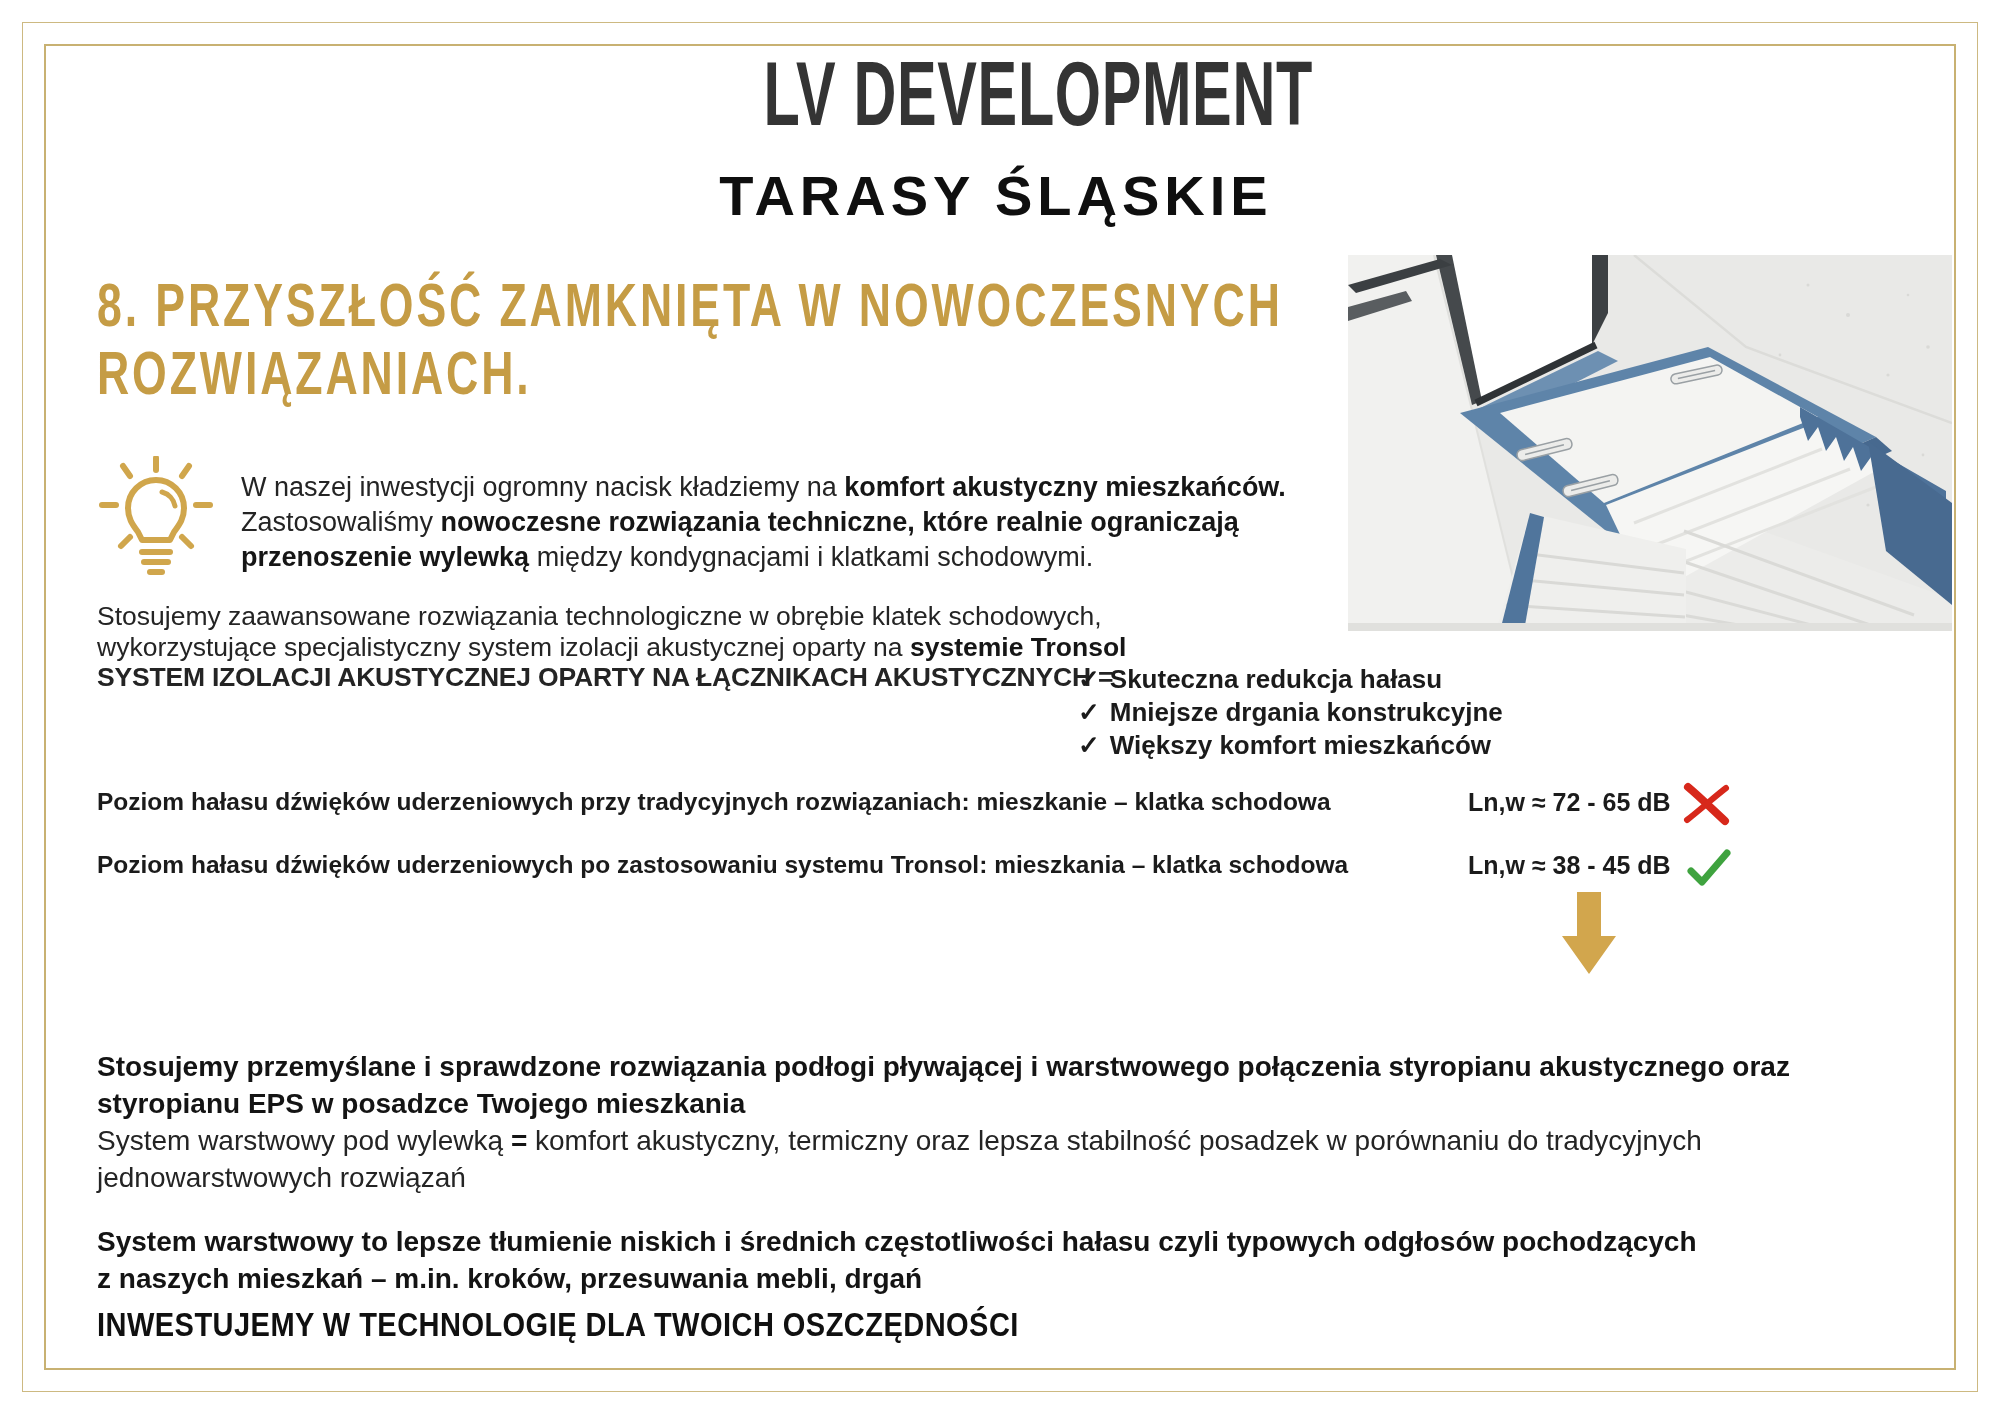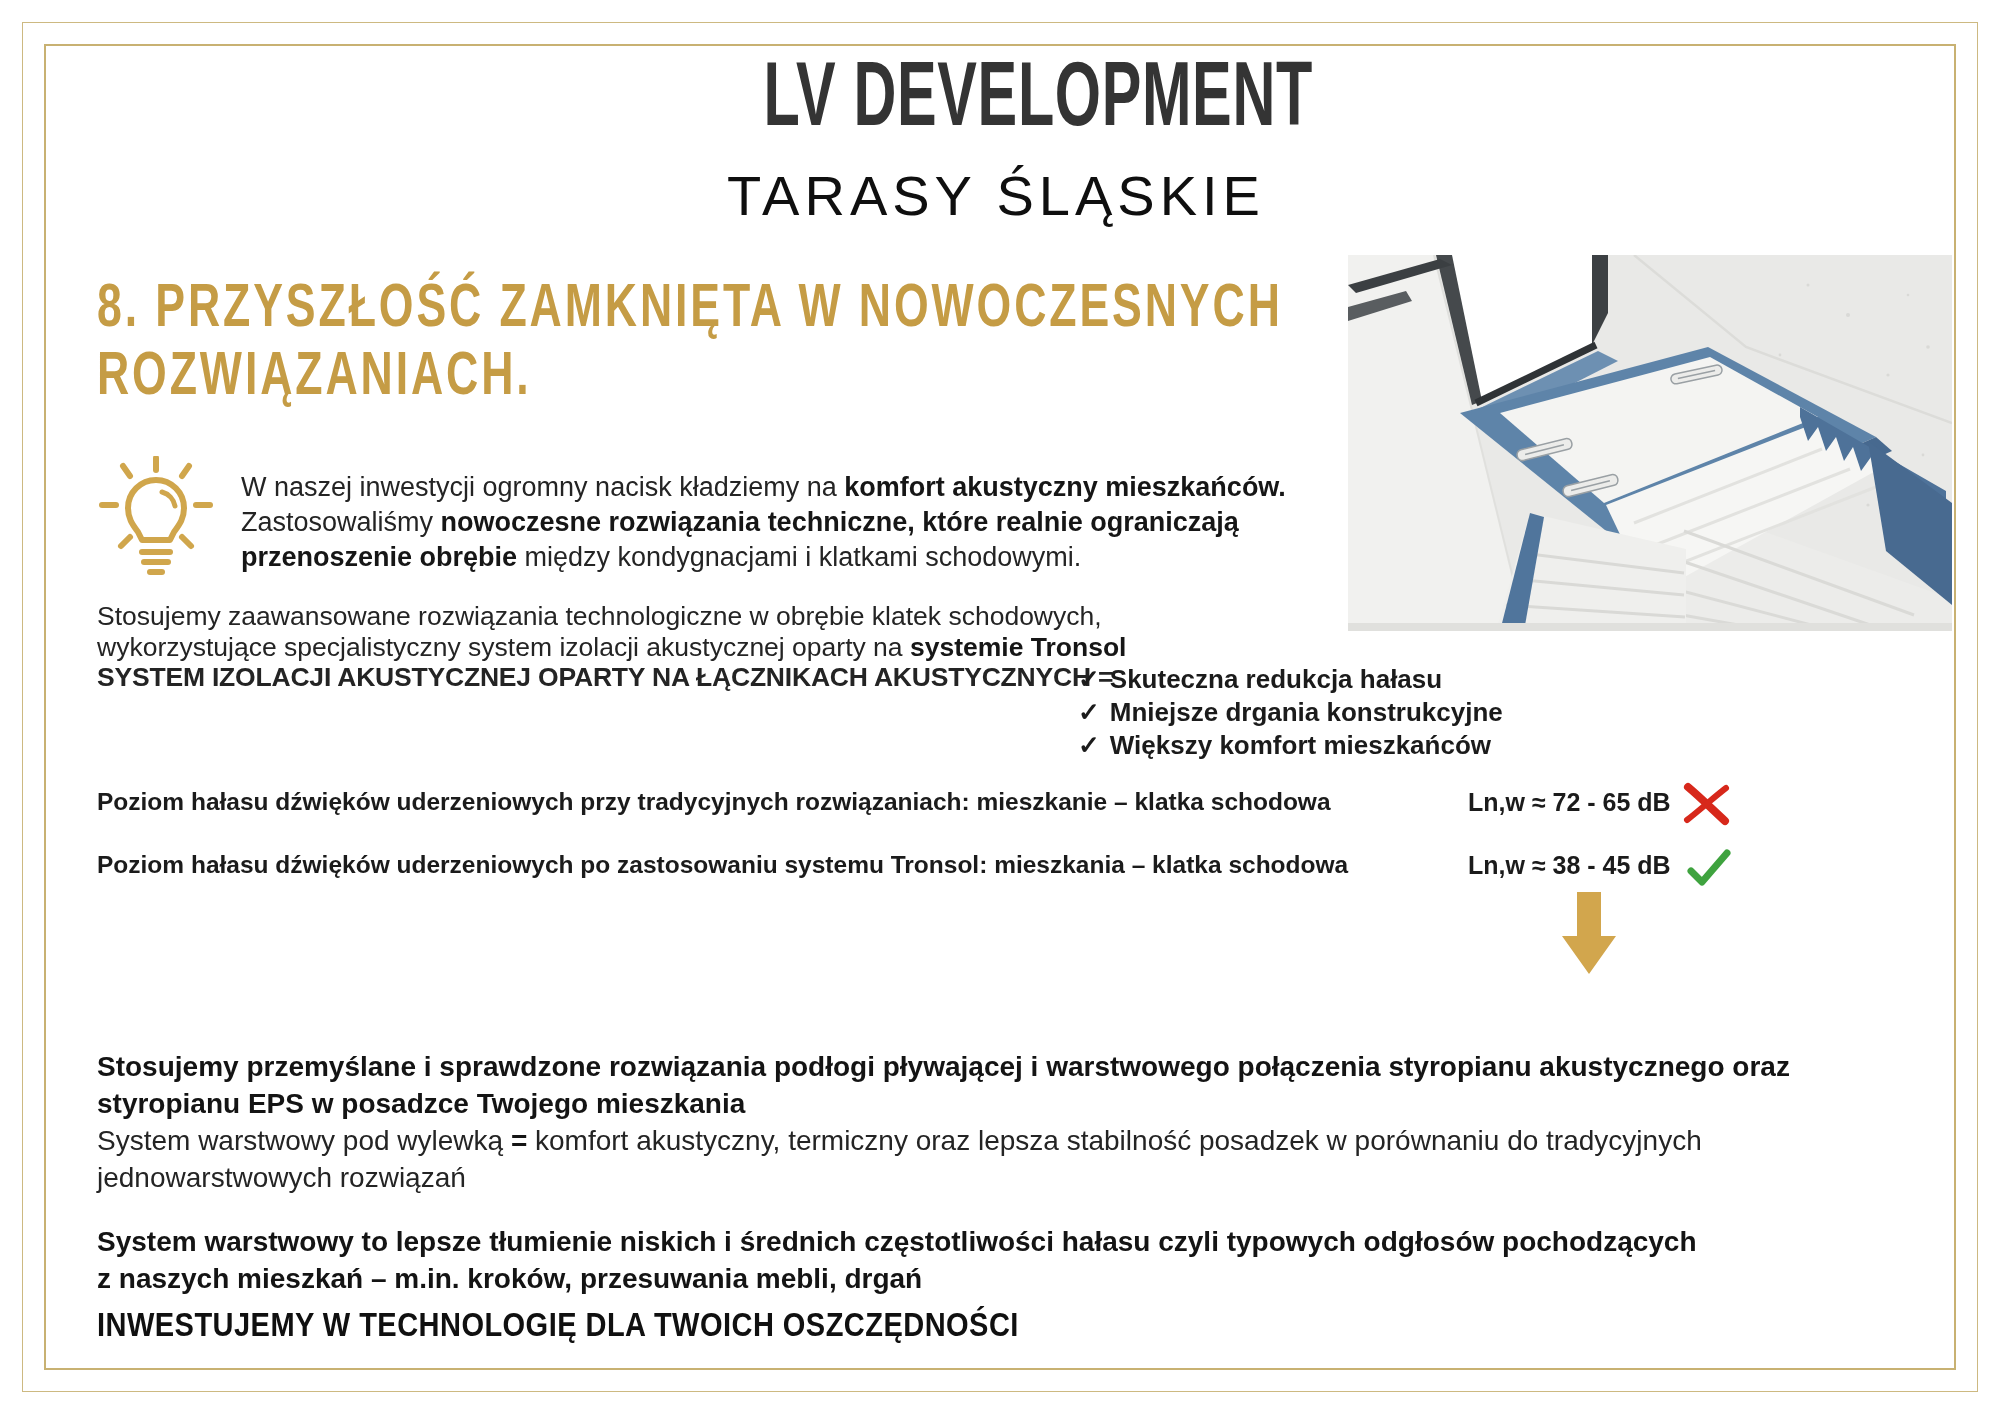--- a/index.html
+++ b/index.html
@@ -7,21 +7,21 @@
     position:relative;width:2000px;height:1414px;background:#ffffff;
     font-family:"Liberation Sans", sans-serif;color:#222;overflow:hidden;
   }
   .border-outer{position:absolute;inset:22px;border:1.5px solid #cdb981;pointer-events:none;}
   .border-inner{position:absolute;inset:44px;border:2px solid #c8b172;pointer-events:none;}
 
   .brand{position:absolute;top:48px;left:0;width:2000px;text-align:center;
     font-size:90px;font-weight:700;color:#343434;line-height:92px;white-space:nowrap;padding-left:38px;}
   .brand .cond{display:inline-block;transform:scaleX(0.66);transform-origin:center;letter-spacing:1px;}
   .project{position:absolute;top:166px;left:0;width:1992px;text-align:center;
-    font-size:56px;font-weight:400;color:#0f0f0f;letter-spacing:5px;line-height:60px;white-space:nowrap;}
+    font-size:56px;font-weight:700;color:#0f0f0f;letter-spacing:5px;line-height:60px;white-space:nowrap;}
 
   .gold-heading{position:absolute;left:97px;top:271px;color:#c59c45;font-weight:700;
     font-size:62px;line-height:68px;white-space:nowrap;}
   .gold-heading .cond{display:inline-block;transform:scaleX(0.72);transform-origin:left center;letter-spacing:4px;}
 
   .photo{position:absolute;left:1348px;top:255px;width:604px;height:376px;}
 
   .bulb-icon{position:absolute;left:96px;top:456px;width:120px;height:130px;}
 
   .intro{position:absolute;left:241px;top:470px;font-size:27px;line-height:35px;color:#242424;white-space:nowrap;}
@@ -153,21 +153,21 @@
         <line x1="114" y1="49" x2="100" y2="49"></line>
         <line x1="25" y1="90" x2="34" y2="81"></line>
         <line x1="95" y1="90" x2="86" y2="81"></line>
       </g>
     </svg>
   </div>
 
   <div class="intro">
     <div><span>W naszej inwestycji ogromny nacisk kładziemy na </span><b>komfort akustyczny mieszkańców.</b></div>
     <div><span>Zastosowaliśmy </span><b>nowoczesne rozwiązania techniczne, które realnie ograniczają</b></div>
-    <div><b>przenoszenie obrębie</b><span> między kondygnacjami i klatkami schodowymi.</span></div>
+    <div><b>przenoszenie wylewką</b><span> między kondygnacjami i klatkami schodowymi.</span></div>
   </div>
 
   <div class="tronsol">
     <div>Stosujemy zaawansowane rozwiązania technologiczne w obrębie klatek schodowych,</div>
     <div><span>wykorzystujące specjalistyczny system izolacji akustycznej oparty na </span><b>systemie Tronsol</b></div>
     <div class="sysline">SYSTEM IZOLACJI AKUSTYCZNEJ OPARTY NA ŁĄCZNIKACH AKUSTYCZNYCH =</div>
   </div>
 
   <div class="benefits">
     <div><span class="check">✓</span><span>Skuteczna redukcja hałasu</span></div>

